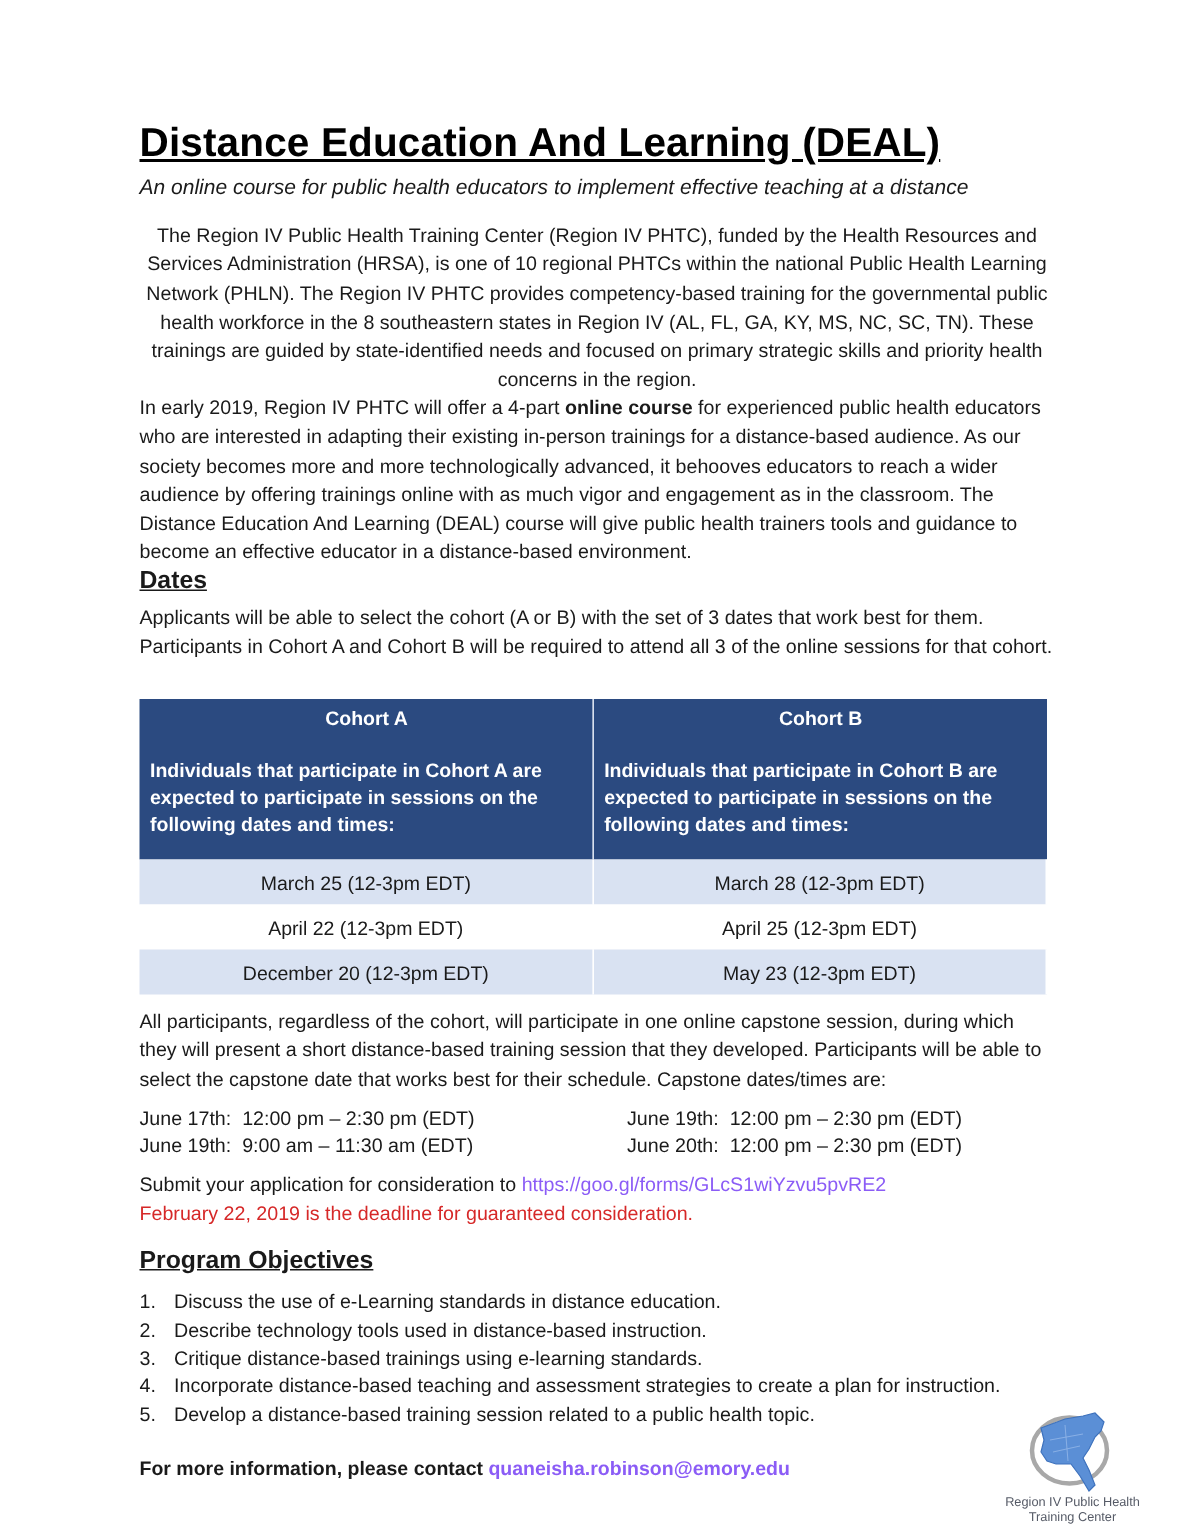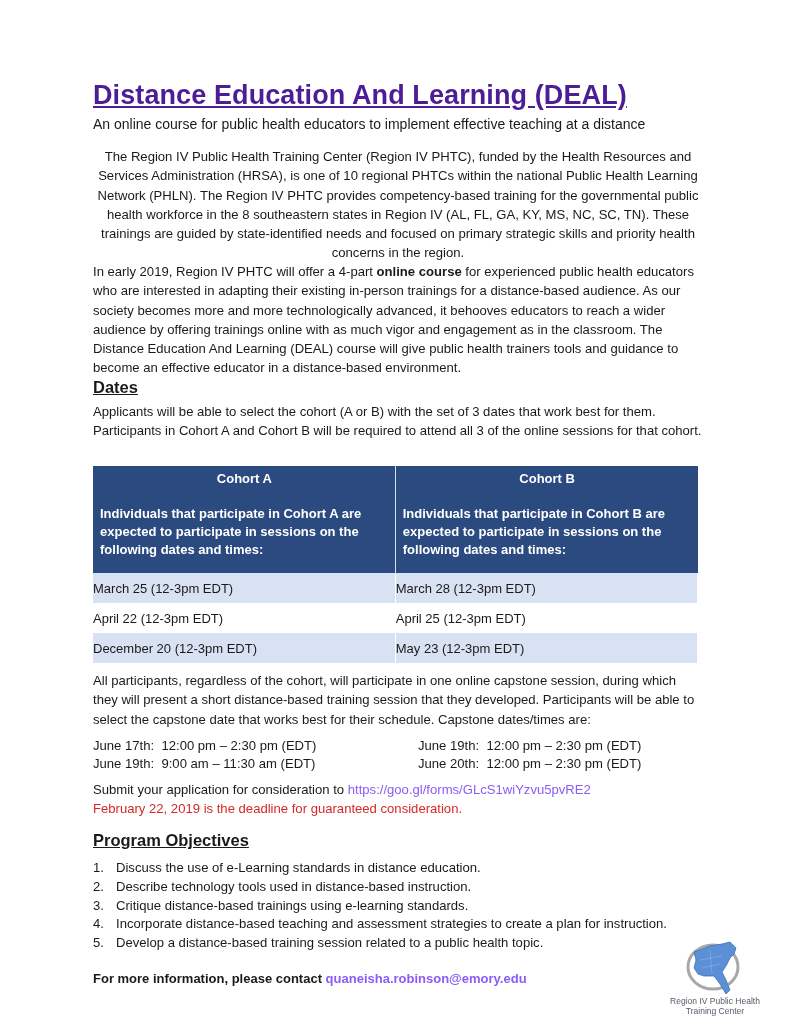--- a/index.html
+++ b/index.html
@@ -1,34 +1,34 @@
 <!DOCTYPE html>
 <html><head>
 <meta charset="utf-8">
 <style>
   html, body { margin:0; padding:0; background:#ffffff; }
   body { width:791px; height:1024px; position:relative; overflow:hidden;
          font-family:"Liberation Sans", sans-serif; color:#1a1a1a; }
   .title { position:absolute; left:93px; top:80px; font-size:27px; font-weight:bold;
-           color:#4c1d95; text-decoration:underline; letter-spacing:0.1px; white-space:nowrap; }
-  .subtitle { position:absolute; left:93px; top:116px; font-size:14px; white-space:nowrap; }
+           color:#000000; text-decoration:underline; letter-spacing:0.1px; white-space:nowrap; }
+  .subtitle { position:absolute; left:93px; top:116px; font-size:14px; font-style:italic; white-space:nowrap; }
   .para { position:absolute; left:93px; width:610px; font-size:13.1px; line-height:19.3px; }
   .p1 { top:147px;text-align:center; }
   .p2 { top:262px; }
   .h2 { position:absolute; left:93px; font-size:16.5px; font-weight:bold; text-decoration:underline; }
   .h-dates { top:378px; }
   .p3 { top:402px; }
   table.cohort { position:absolute; left:93px; top:466px; width:605px; border-collapse:collapse;
                  font-size:13px; }
   table.cohort th { background:#2b4a80; color:#ffffff; font-weight:bold; text-align:left;
                     vertical-align:top; padding:4px 6px 14px 7px; width:50%; line-height:18px;
                     border-right:1px solid #d8e0ee; }
   table.cohort th:last-child { border-right:none; }
   .th-title { display:block; text-align:center; margin-bottom:17px; }
-  table.cohort td { text-align:left; height:30px; padding:0; border-right:1px solid #ffffff; }
+  table.cohort td { text-align:center; height:30px; padding:0; border-right:1px solid #ffffff; }
   table.cohort tr.band td { background:#d9e2f2; }
   table.cohort tr.plain td { background:#ffffff; }
   .p4 { top:671px; }
   .cap { position:absolute; font-size:13.1px; white-space:pre; }
   .link { color:#8b5cf6; }
   .deadline { position:absolute; left:93px; top:801px; font-size:13.1px; color:#d62828; }
   .submit { position:absolute; left:93px; top:782px; font-size:13.1px; }
   .h-obj { top:831px; }
   ol.obj { position:absolute; left:93px; top:859px; margin:0; padding:0; list-style:none; font-size:13.1px; line-height:18.8px; }
   ol.obj li { display:flex; }

